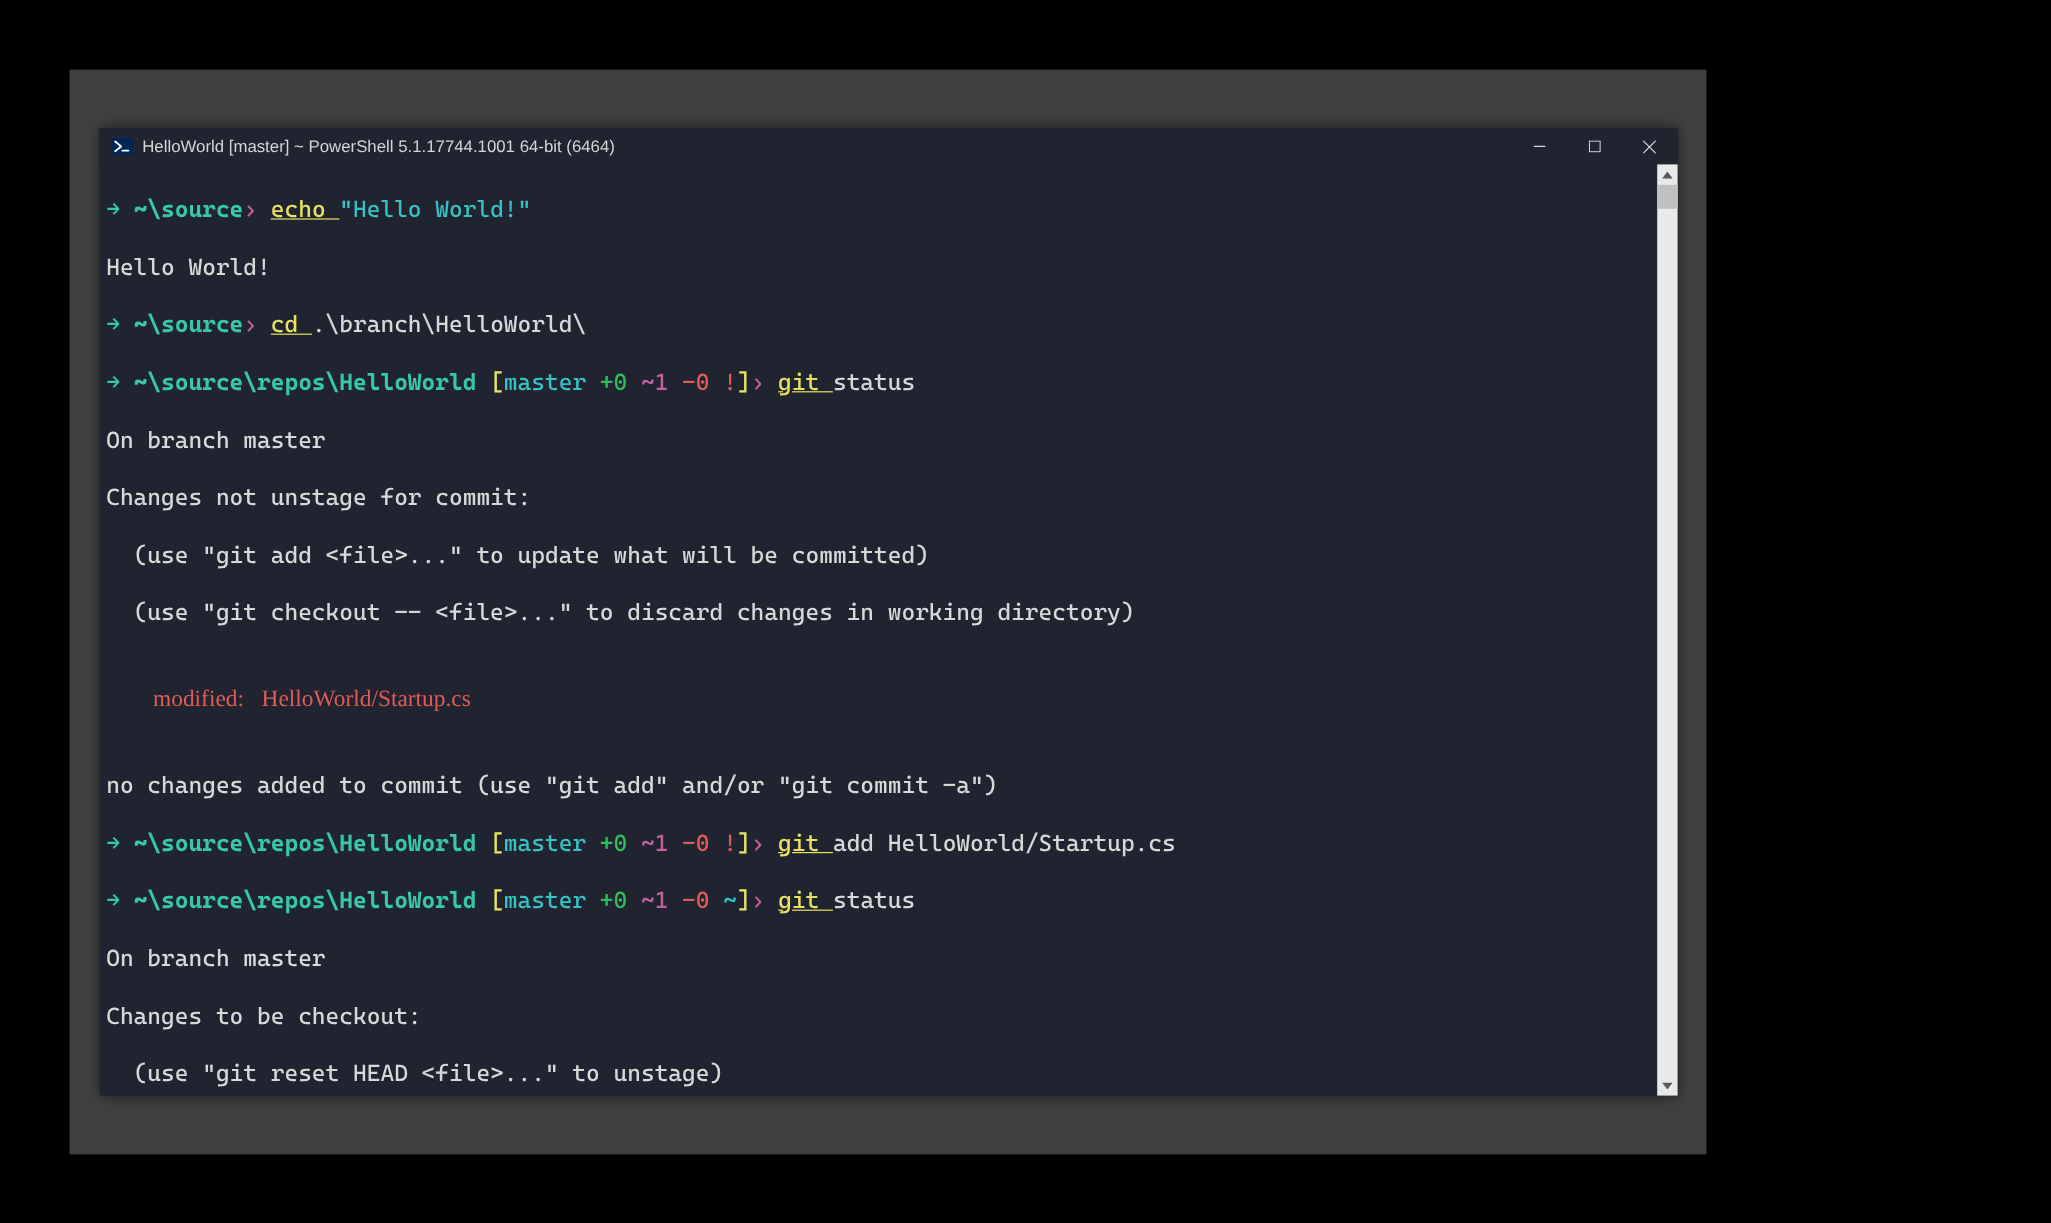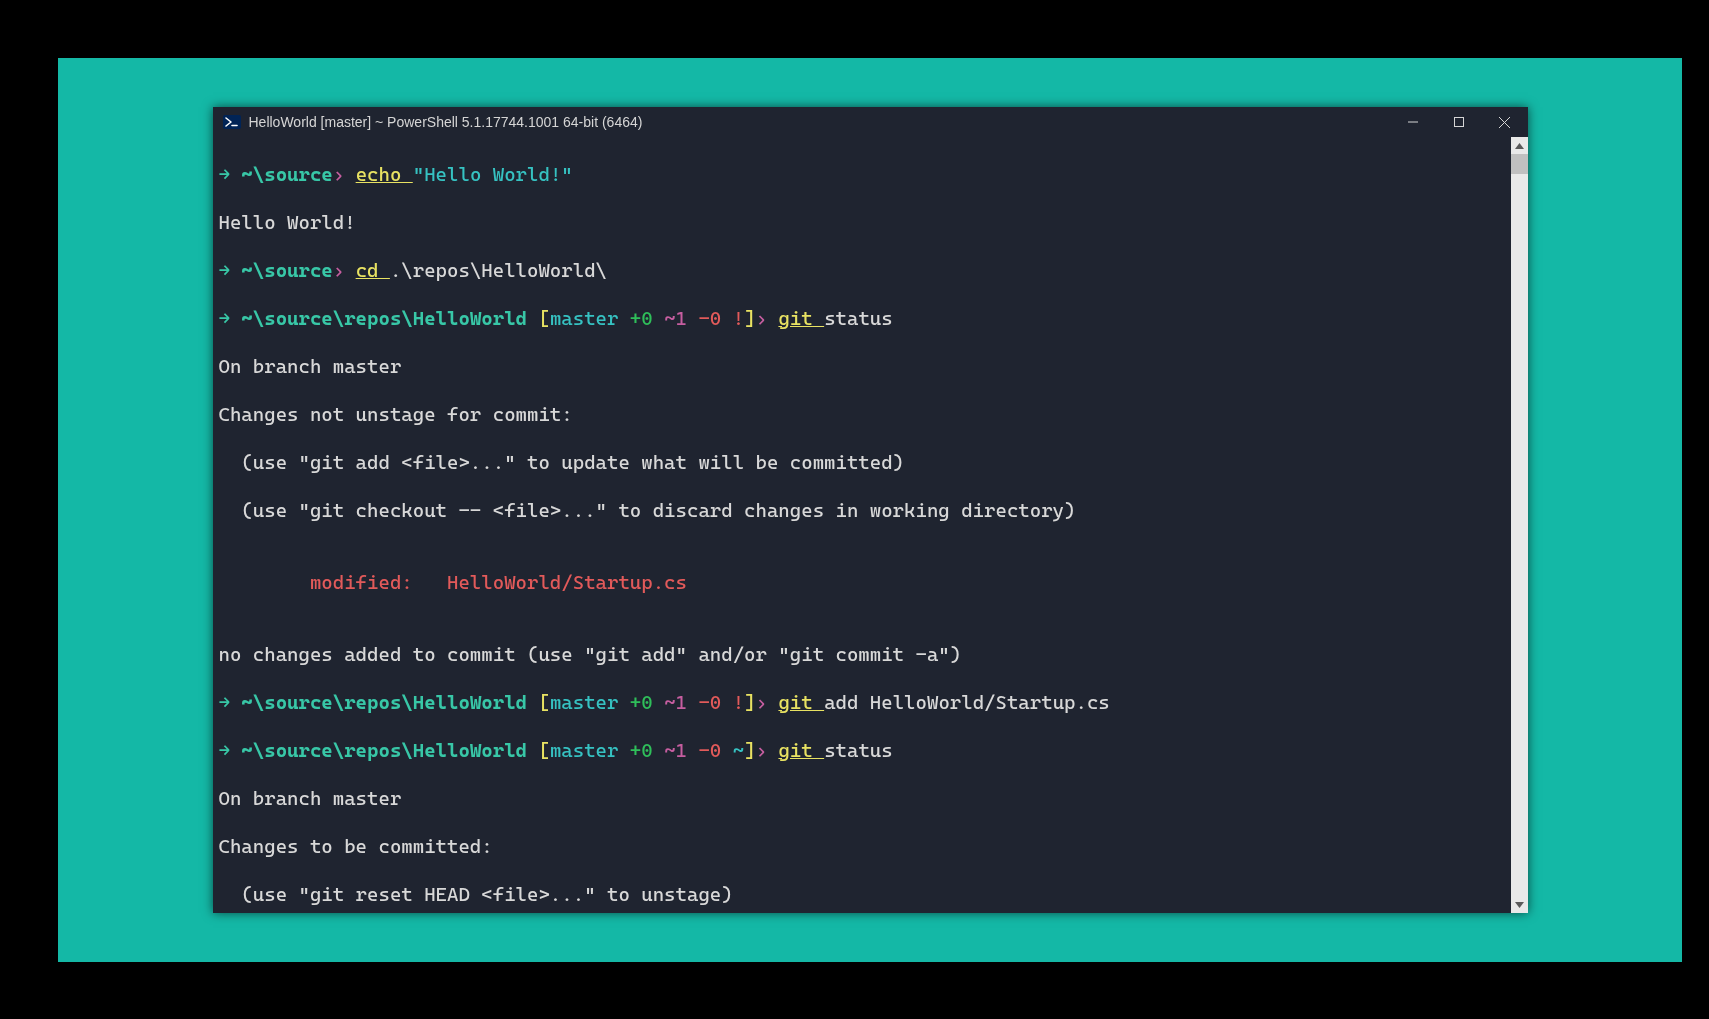--- a/index.html
+++ b/index.html
@@ -8,23 +8,23 @@
     background: #000;
     width: 1709px;
     height: 1019px;
     overflow: hidden;
     font-family: "Segoe UI", Arial, sans-serif;
   }
   .stage {
     position: absolute;
     left: 58px;
     top: 58px;
-    width: 1624px;
+    width: 1364px;
     height: 904px;
-    background: #14b8a6;
+    background: #404040;
     display: flex;
     align-items: center;
     justify-content: center;
   }
   .window {
     width: 1315px;
     height: 806px;
     background: #1f2430;
     display: flex;
     flex-direction: column;
@@ -102,21 +102,21 @@
   .c-arrow  { color: #38c7a7; }
   .c-path   { color: #38c7a7; font-weight: bold; }
   .c-angle  { color: #c65ea0; }
   .c-cmd    { color: #e8e262; text-decoration: underline; }
   .c-str    { color: #36c2c2; }
   .c-out    { color: #d8d8d8; }
   .c-br-o   { color: #e8e262; }
   .c-br-m   { color: #36c2c2; text-align: right; }
   .c-br-g   { color: #2fbf5a; }
   .c-br-r   { color: #e25a5a; }
-  .c-red    { color: #e25a5a; }
+  .c-red    { color: #e25a5a; font-family: Liberation Serif, serif; }
 
   .line { display: block; }
 </style>
 </head>
 <body>
 
 <div class="stage">
   <div class="window">
 
     <div class="titlebar">
@@ -144,34 +144,34 @@
             <line x1="0" y1="0" x2="11" y2="11" stroke="currentColor" stroke-width="1"></line>
             <line x1="11" y1="0" x2="0" y2="11" stroke="currentColor" stroke-width="1"></line>
           </svg>
       </div>
     </div>
 
     <div class="content-wrap">
       <div class="terminal">
 <span class="line"><span class="c-arrow">→ </span><span class="c-path">~\source</span><span class="c-angle">› </span><span class="c-cmd">echo </span><span class="c-str">"Hello World!"</span></span>
 <span class="line c-out">Hello World!</span>
-<span class="line"><span class="c-arrow">→ </span><span class="c-path">~\source</span><span class="c-angle">› </span><span class="c-cmd">cd </span><span class="c-out">.\repos\HelloWorld\</span></span>
+<span class="line"><span class="c-arrow">→ </span><span class="c-path">~\source</span><span class="c-angle">› </span><span class="c-cmd">cd </span><span class="c-out">.\branch\HelloWorld\</span></span>
 <span class="line"><span class="c-arrow">→ </span><span class="c-path">~\source\repos\HelloWorld </span><span class="c-br-o">[</span><span class="c-br-m">master </span><span class="c-br-g">+0 </span><span class="c-angle">~1 </span><span class="c-br-r">-0 !</span><span class="c-br-o">]</span><span class="c-angle">› </span><span class="c-cmd">git </span><span class="c-out">status</span></span>
 <span class="line c-out">On branch master</span>
 <span class="line c-out">Changes not unstage for commit:</span>
 <span class="line c-out">  (use "git add &lt;file&gt;..." to update what will be committed)</span>
 <span class="line c-out">  (use "git checkout -- &lt;file&gt;..." to discard changes in working directory)</span>
 <span class="line c-out"></span>
 <span class="line c-red">        modified:   HelloWorld/Startup.cs</span>
 <span class="line c-out"></span>
 <span class="line c-out">no changes added to commit (use "git add" and/or "git commit -a")</span>
 <span class="line"><span class="c-arrow">→ </span><span class="c-path">~\source\repos\HelloWorld </span><span class="c-br-o">[</span><span class="c-br-m">master </span><span class="c-br-g">+0 </span><span class="c-angle">~1 </span><span class="c-br-r">-0 !</span><span class="c-br-o">]</span><span class="c-angle">› </span><span class="c-cmd">git </span><span class="c-out">add HelloWorld/Startup.cs</span></span>
 <span class="line"><span class="c-arrow">→ </span><span class="c-path">~\source\repos\HelloWorld </span><span class="c-br-o">[</span><span class="c-br-m">master </span><span class="c-br-g">+0 </span><span class="c-angle">~1 </span><span class="c-br-r">-0 </span><span class="c-br-m">~</span><span class="c-br-o">]</span><span class="c-angle">› </span><span class="c-cmd">git </span><span class="c-out">status</span></span>
 <span class="line c-out">On branch master</span>
-<span class="line c-out">Changes to be committed:</span>
+<span class="line c-out">Changes to be checkout:</span>
 <span class="line c-out">  (use "git reset HEAD &lt;file&gt;..." to unstage)</span>
 <span class="line c-out"></span>
 
 <span class="line c-out"></span>
 
       </div>
 
       <div class="scrollbar">
         <div class="sb-arrow">
           <svg width="9" height="6">

